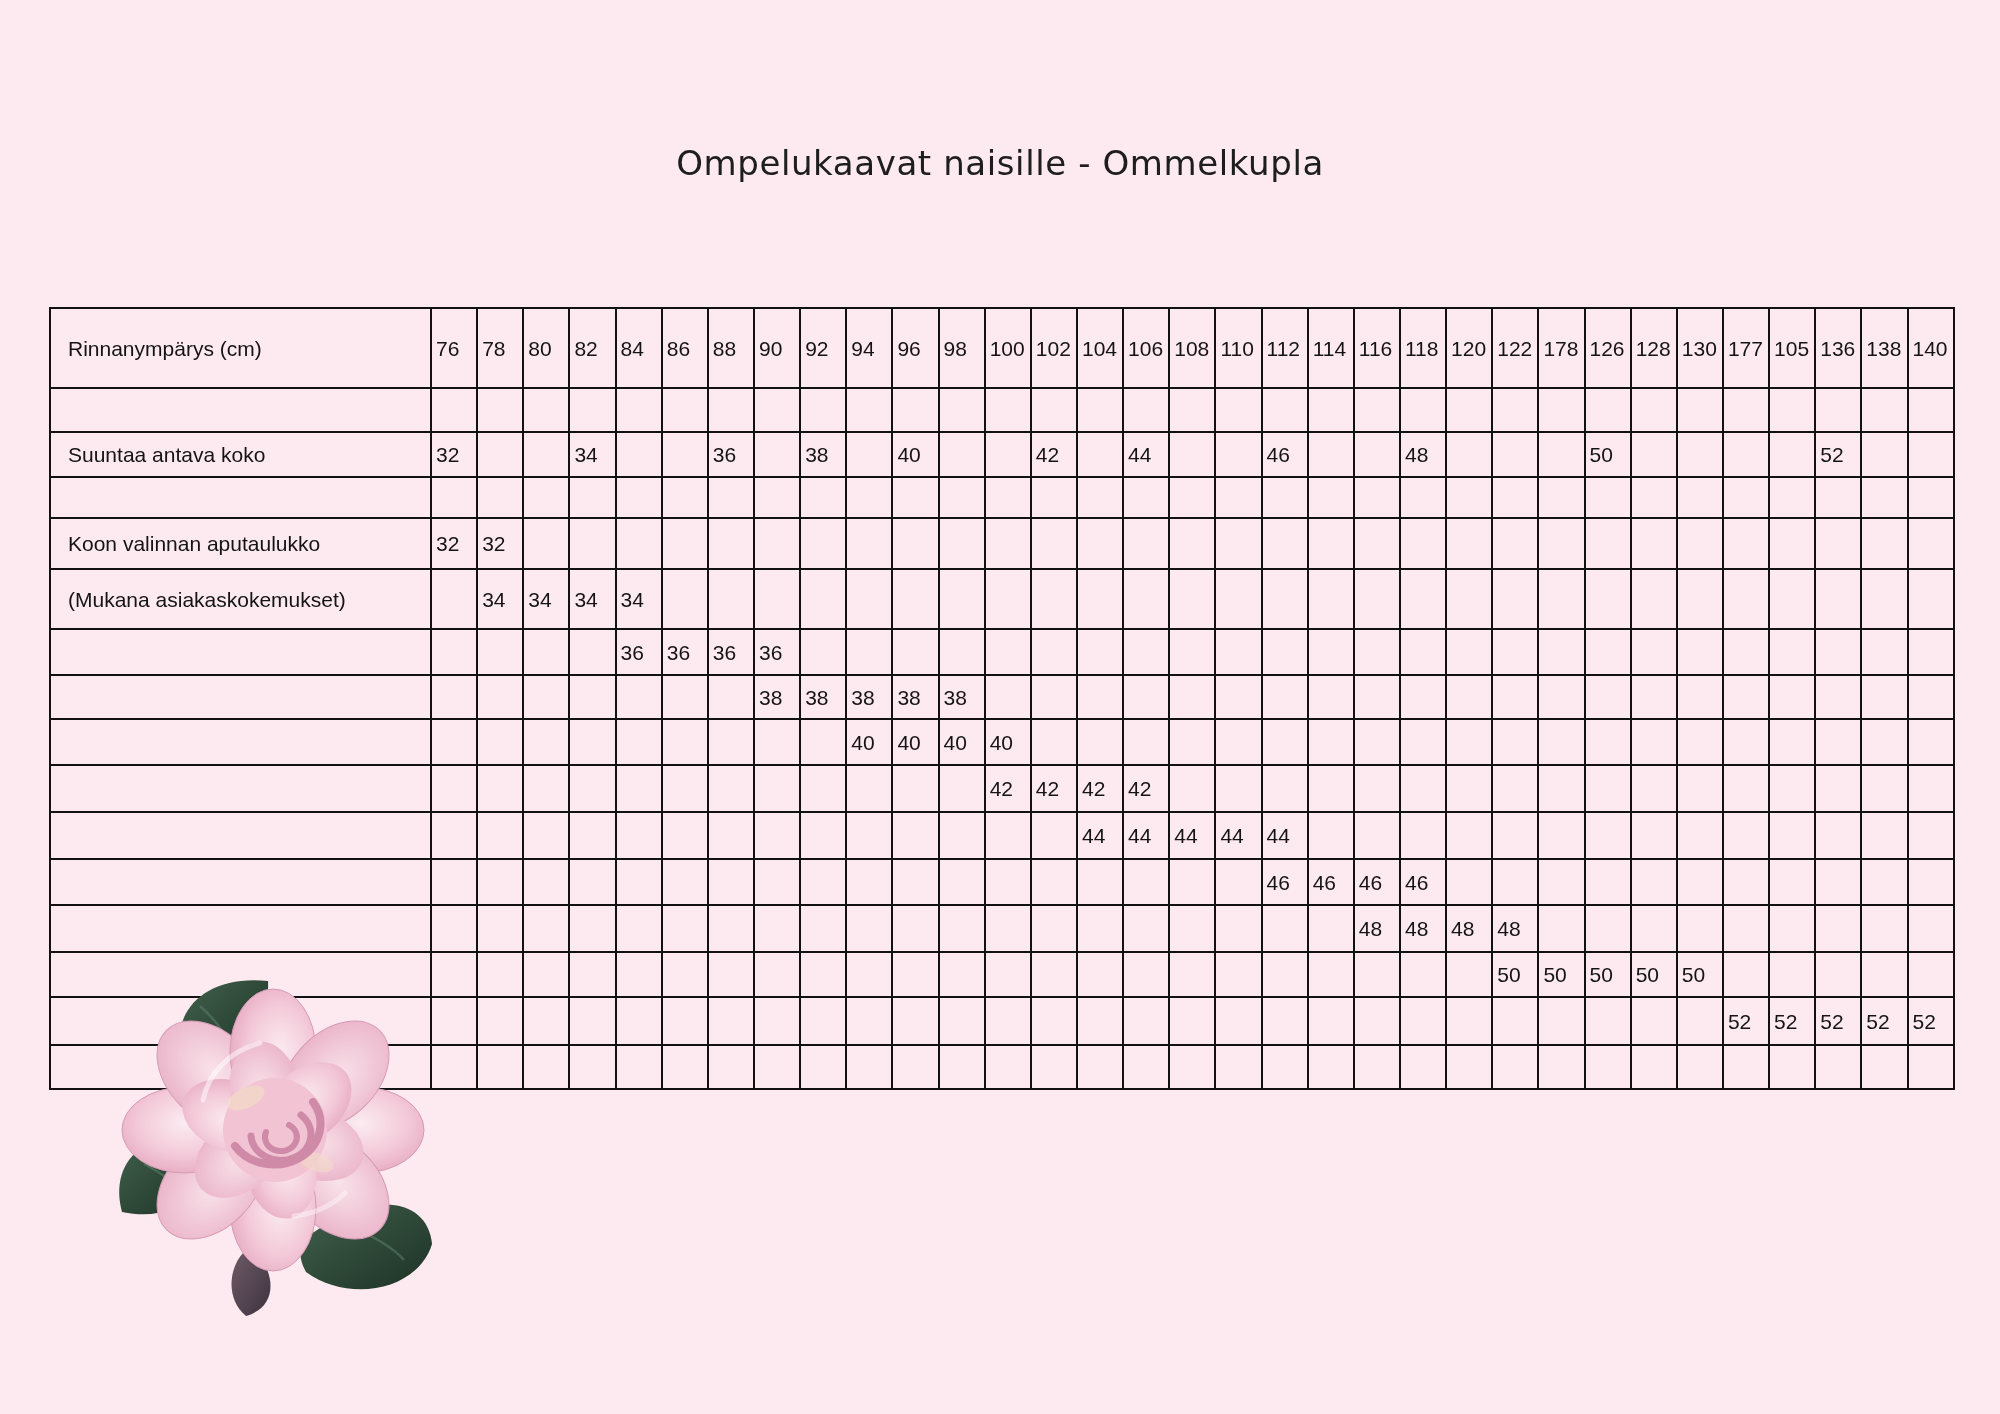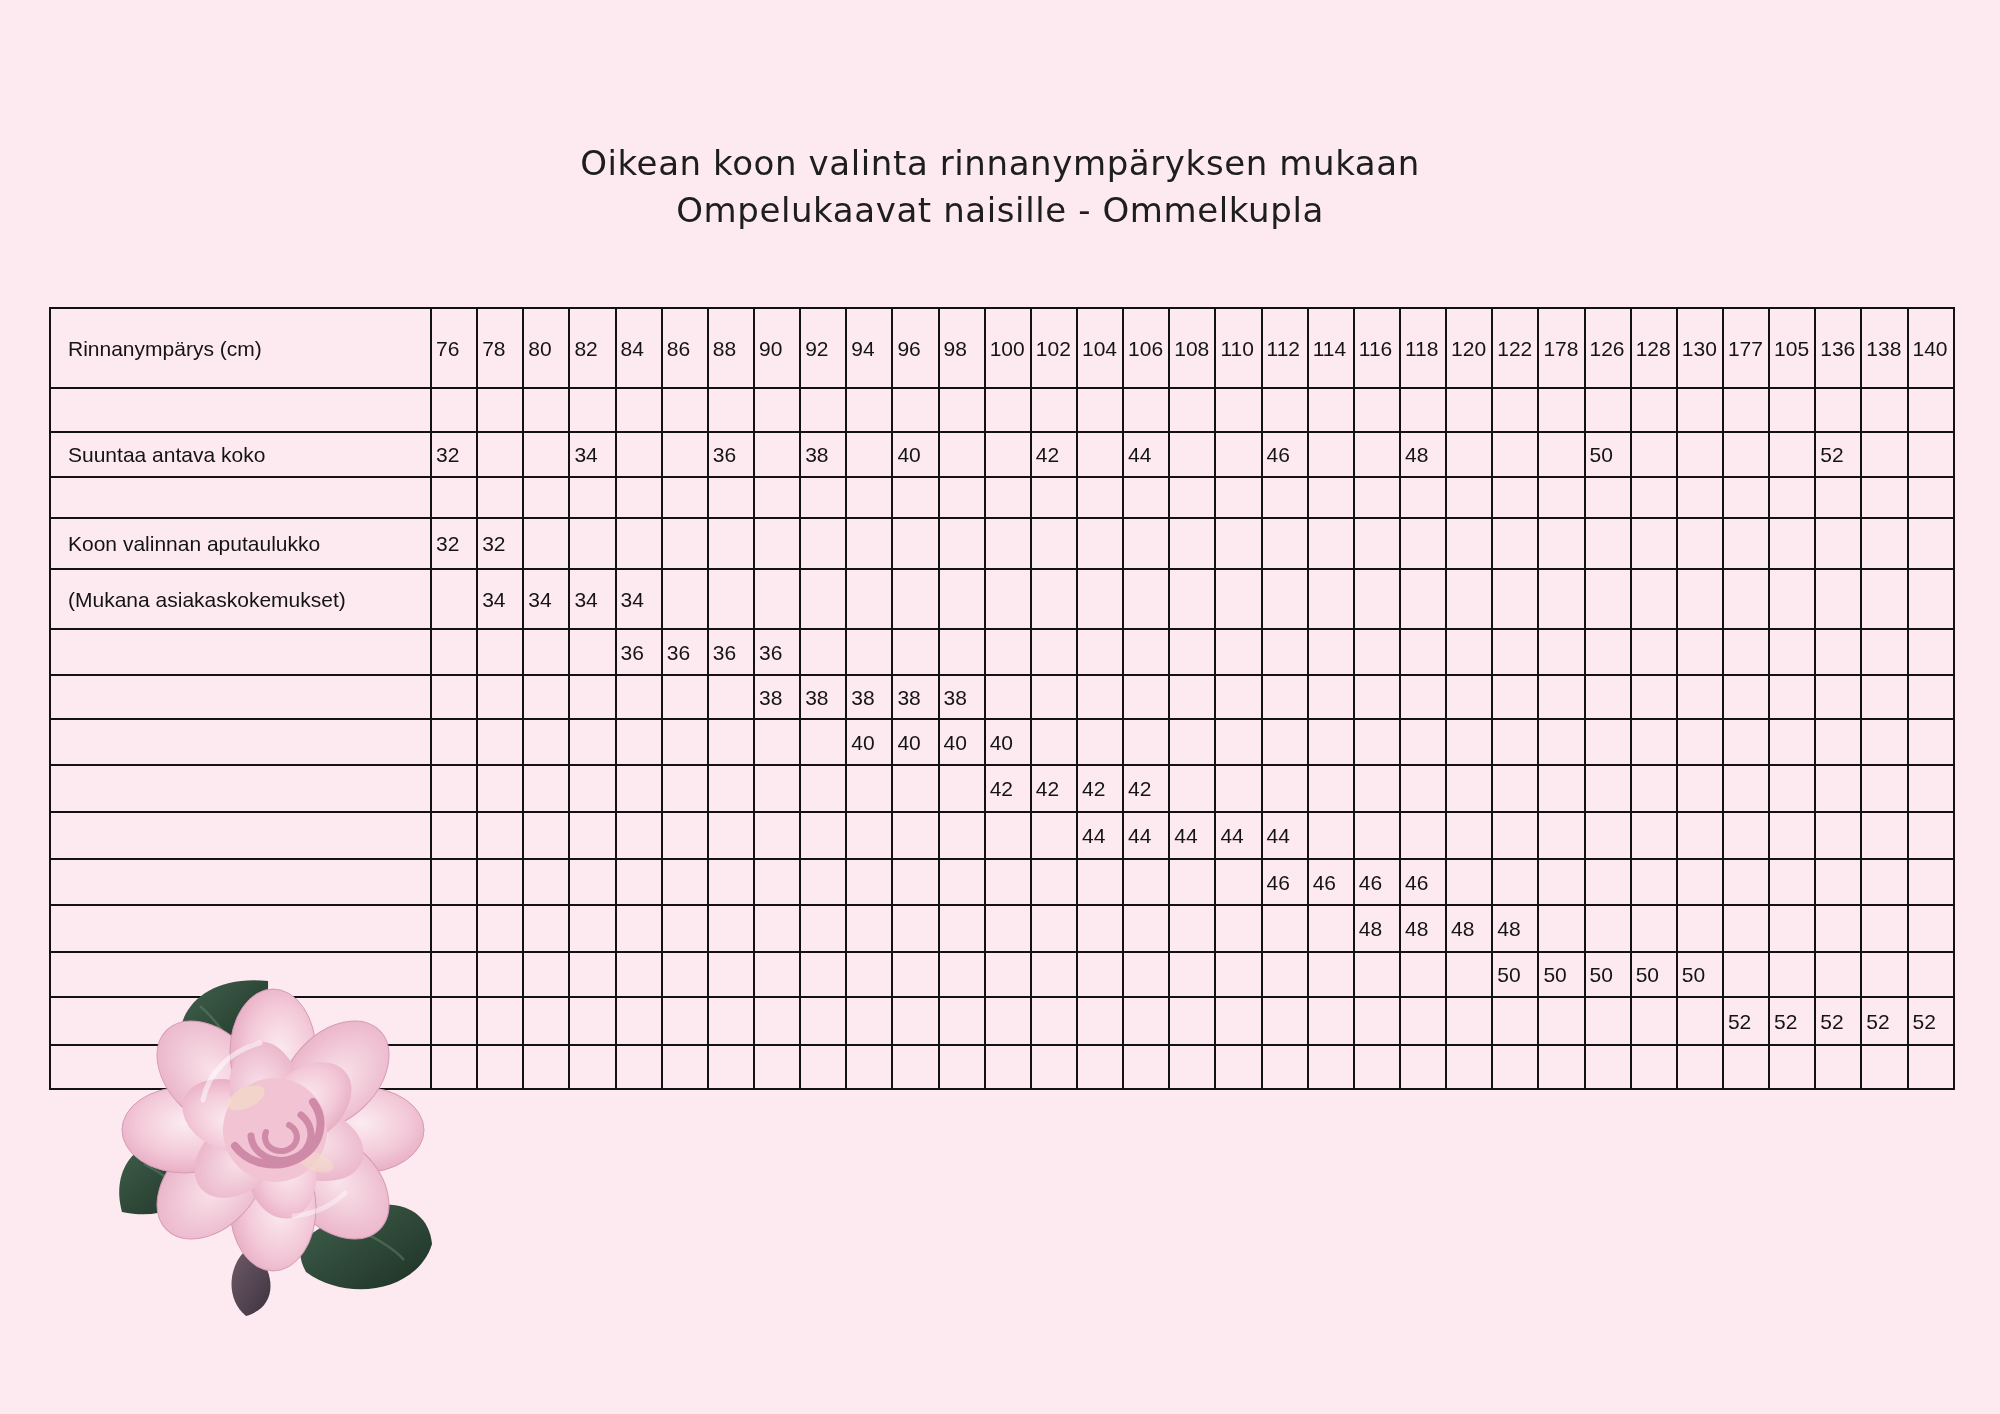--- a/index.html
+++ b/index.html
@@ -36,21 +36,20 @@
     position:absolute;left:108px;top:948px;width:334px;height:372px;
     z-index:5;pointer-events:none;
   }
 </style>
 </head>
 <body>
 
 <div>
 
   <div class="title-block">
-    <div>Oikean koon valinta rinnanympäryksen mukaan</div>
     <div>Ompelukaavat naisille - Ommelkupla</div>
   </div>
 
   <table class="size-table">
     <colgroup id="cols">
         <col style="width: 381px;">
         <col>
         <col>
         <col>
         <col>

